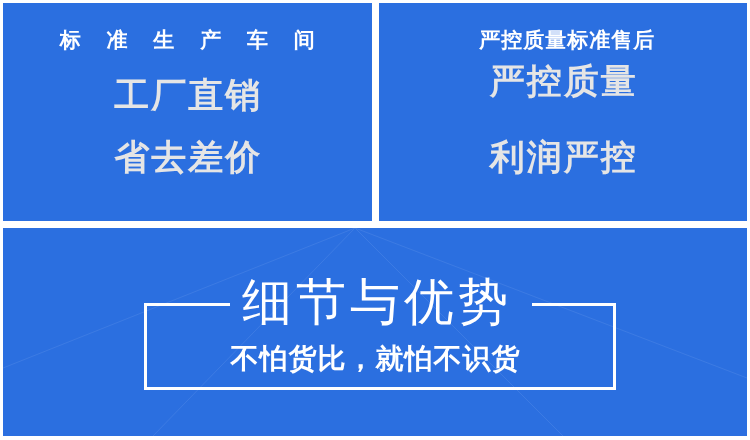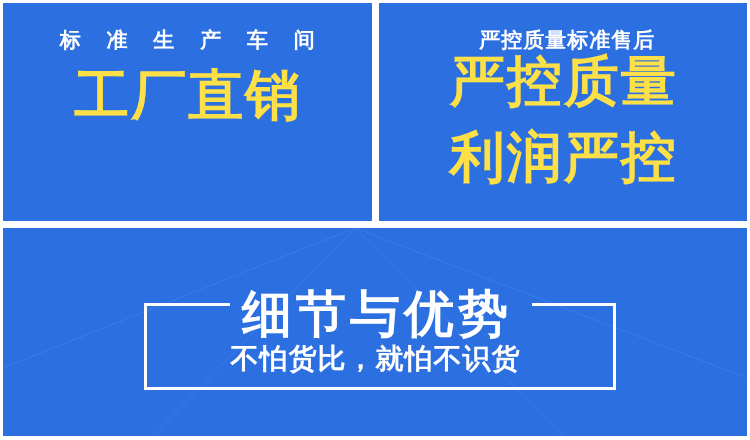--- a/index.html
+++ b/index.html
@@ -48,23 +48,23 @@
     font-weight: bold;
     font-size: 21px;
     line-height: 1;
     margin-top: 26px;
     white-space: nowrap;
   }
   .eyebrow.wide  { letter-spacing: 10px; text-indent: 10px; }
   .eyebrow.tight { letter-spacing: 1px;  text-indent: 1px; margin-left: 8px;  }
 
   .headline {
-    color: #fde047;
+    color: #e5e5e5;
     font-weight: bold;
-    font-size: 55px;
+    font-size: 35px;
     line-height: 62px;
     letter-spacing: 2px;
     text-indent: 2px;
     white-space: nowrap;
   }
   .headline.first { margin-top: 14px; }
 
   
   .bottom-panel {
     position: absolute;
@@ -104,27 +104,26 @@
   .dash.left  { left: 141px;  width: 86px; }
   .dash.right { left: 529px;  width: 84px; }
 
   .bottom-title {
     position: absolute;
     left: 0;
     top: 46px;
     width: 744px;
     text-align: center;
     color: #ffffff;
-    font-weight: bold;
+    font-weight: normal;
     font-size: 50px;
     line-height: 56px;
     letter-spacing: 4px;
     text-indent: 4px;
     white-space: nowrap;
-    margin-top: 12px;
   }
 
   .bottom-subtitle {
     position: absolute;
     left: 0;
     top: 110px;
     width: 744px;
     text-align: center;
     color: #ffffff;
     font-weight: bold;
@@ -138,20 +137,21 @@
 </head>
 <body>
 
 <div id="banner">
 
   <div class="top-row">
 
     <div class="panel">
       <div class="eyebrow wide">标 准 生 产 车 间</div>
       <div class="headline first">工厂直销</div>
+      <div class="headline">省去差价</div>
     </div>
 
     <div class="panel">
       <div class="eyebrow tight">严控质量标准售后</div>
       <div class="headline">严控质量</div>
       <div class="headline first">利润严控</div>
     </div>
 
   </div>
 

